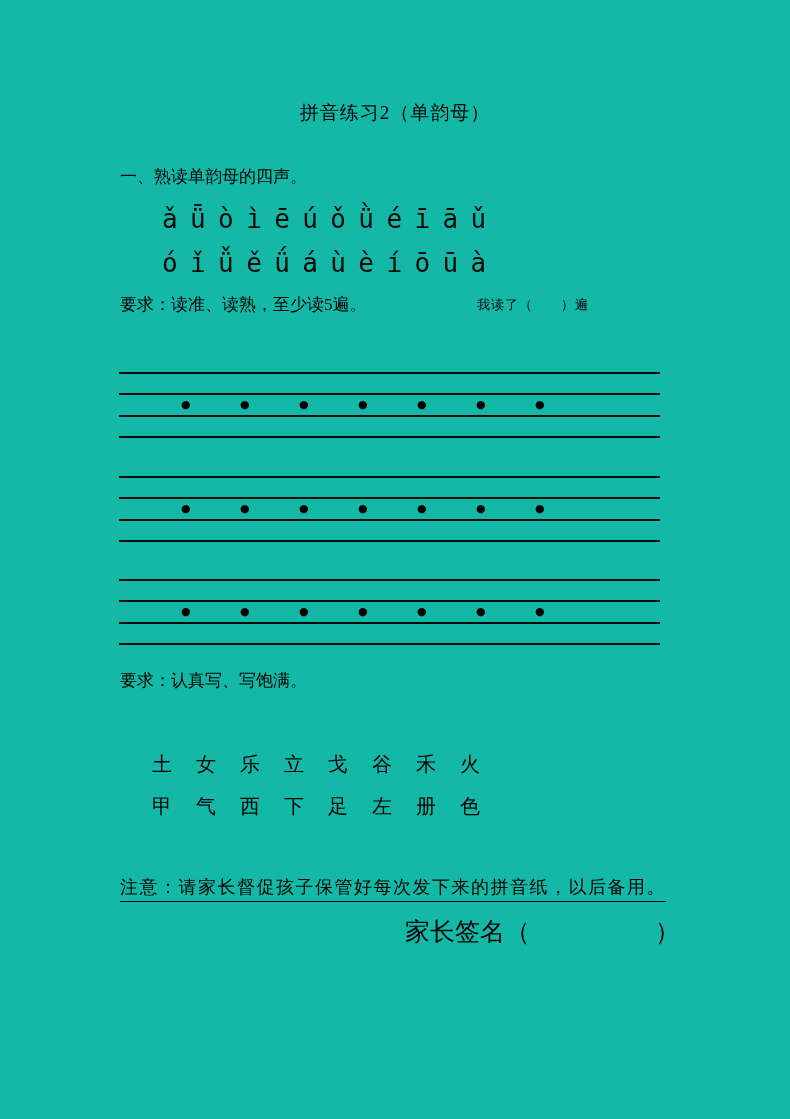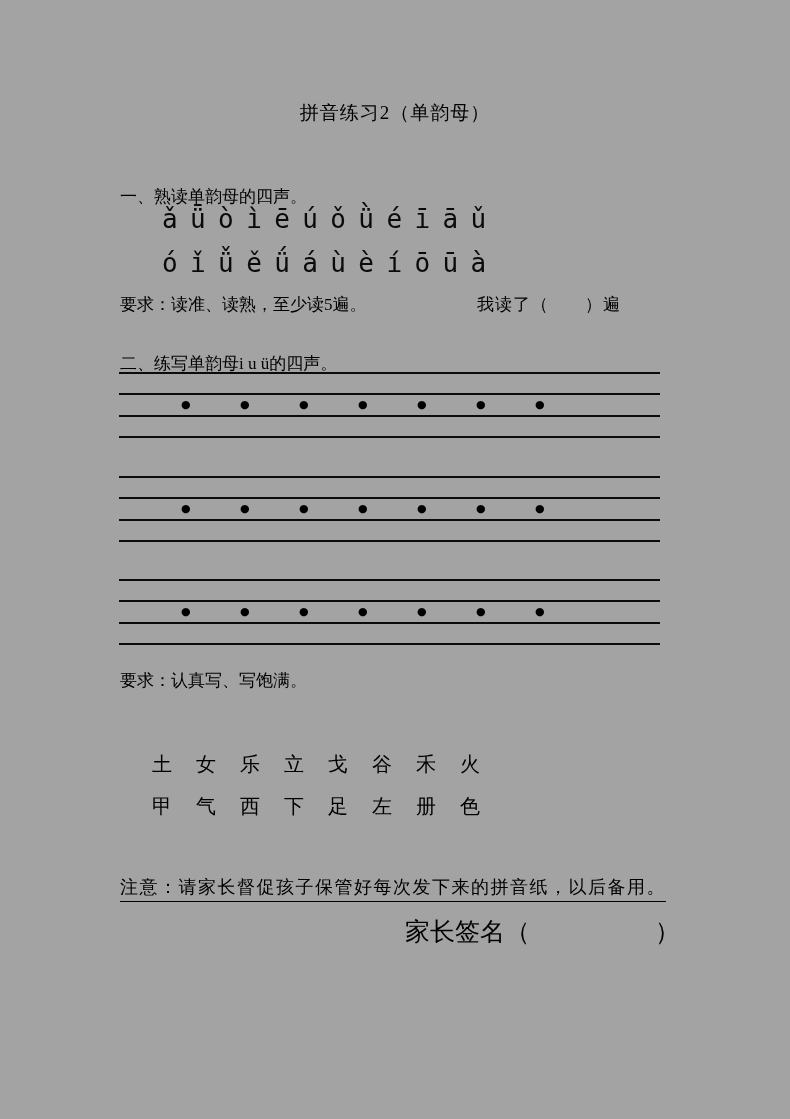--- a/index.html
+++ b/index.html
@@ -1,19 +1,19 @@
 <!DOCTYPE html>
 <html><head>
 <meta charset="utf-8">
 <style>
   html,body{margin:0;padding:0;background:#ffffff;}
   .page{
     position:relative;
     width:790px;height:1119px;
-    background:#a3a3a3;
+    background:#14b8a6;
     font-family:"Liberation Serif", serif;
     color:#000000;
     overflow:hidden;
   }
   .abs{position:absolute;}
   .doc-title{
     top:101px;left:0;width:790px;
     text-align:center;
     font-size:19px;line-height:24px;
     letter-spacing:1px;
@@ -26,32 +26,32 @@
   .blank{
     display:inline-block;
     border-bottom:1.5px solid #000;
     height:18px;
     vertical-align:baseline;
   }
   .blank.class-blank{width:40px;}
   .blank.name-blank{width:110px;}
   .heading{
     left:120px;
-    font-size:17px;line-height:22px;margin-top:20px;
+    font-size:17px;line-height:22px;
   }
   .pinyin-row{
     left:162px;
     display:flex;gap:12.4px;
     font-family:"DejaVu Sans Mono", monospace;
     font-size:26px;line-height:36px;
     color:#0a0a0a;
   }
   .pletter{display:inline-block;}
   .req-line{left:120px;font-size:17px;line-height:22px;}
-  .read-count{left:477px;font-size:17px;line-height:22px;letter-spacing:1px;text-align:right;}
+  .read-count{left:477px;font-size:13px;line-height:22px;letter-spacing:1px;text-align:right;}
   .grid{
     left:119px;width:541px;height:66px;
   }
   .gline{
     position:absolute;left:0;right:0;height:1.8px;background:#0b0b0b;
   }
   .gl1{top:0;} .gl2{top:21px;} .gl3{top:43px;} .gl4{top:64px;}
   .dotrow{
     position:absolute;left:62px;top:27px;
     display:flex;gap:50px;
@@ -117,21 +117,20 @@
       <span class="pletter">è</span>
       <span class="pletter">í</span>
       <span class="pletter">ō</span>
       <span class="pletter">ū</span>
       <span class="pletter">à</span>
     </div>
 
   <div class="abs req-line" style="top:294px">要求：读准、读熟，至少读5遍。</div>
   <div class="abs read-count" style="top:294px">我读了（　　）遍</div>
 
-  <div class="abs heading" style="top:333px">二、练写单韵母i u ü的四声。</div>
 
   <div class="abs grid" style="top:372px">
     <div class="gline gl1"></div>
     <div class="gline gl2"></div>
     <div class="gline gl3"></div>
     <div class="gline gl4"></div>
     <div class="dotrow">
         <span class="dot">●</span>
         <span class="dot">●</span>
         <span class="dot">●</span>

